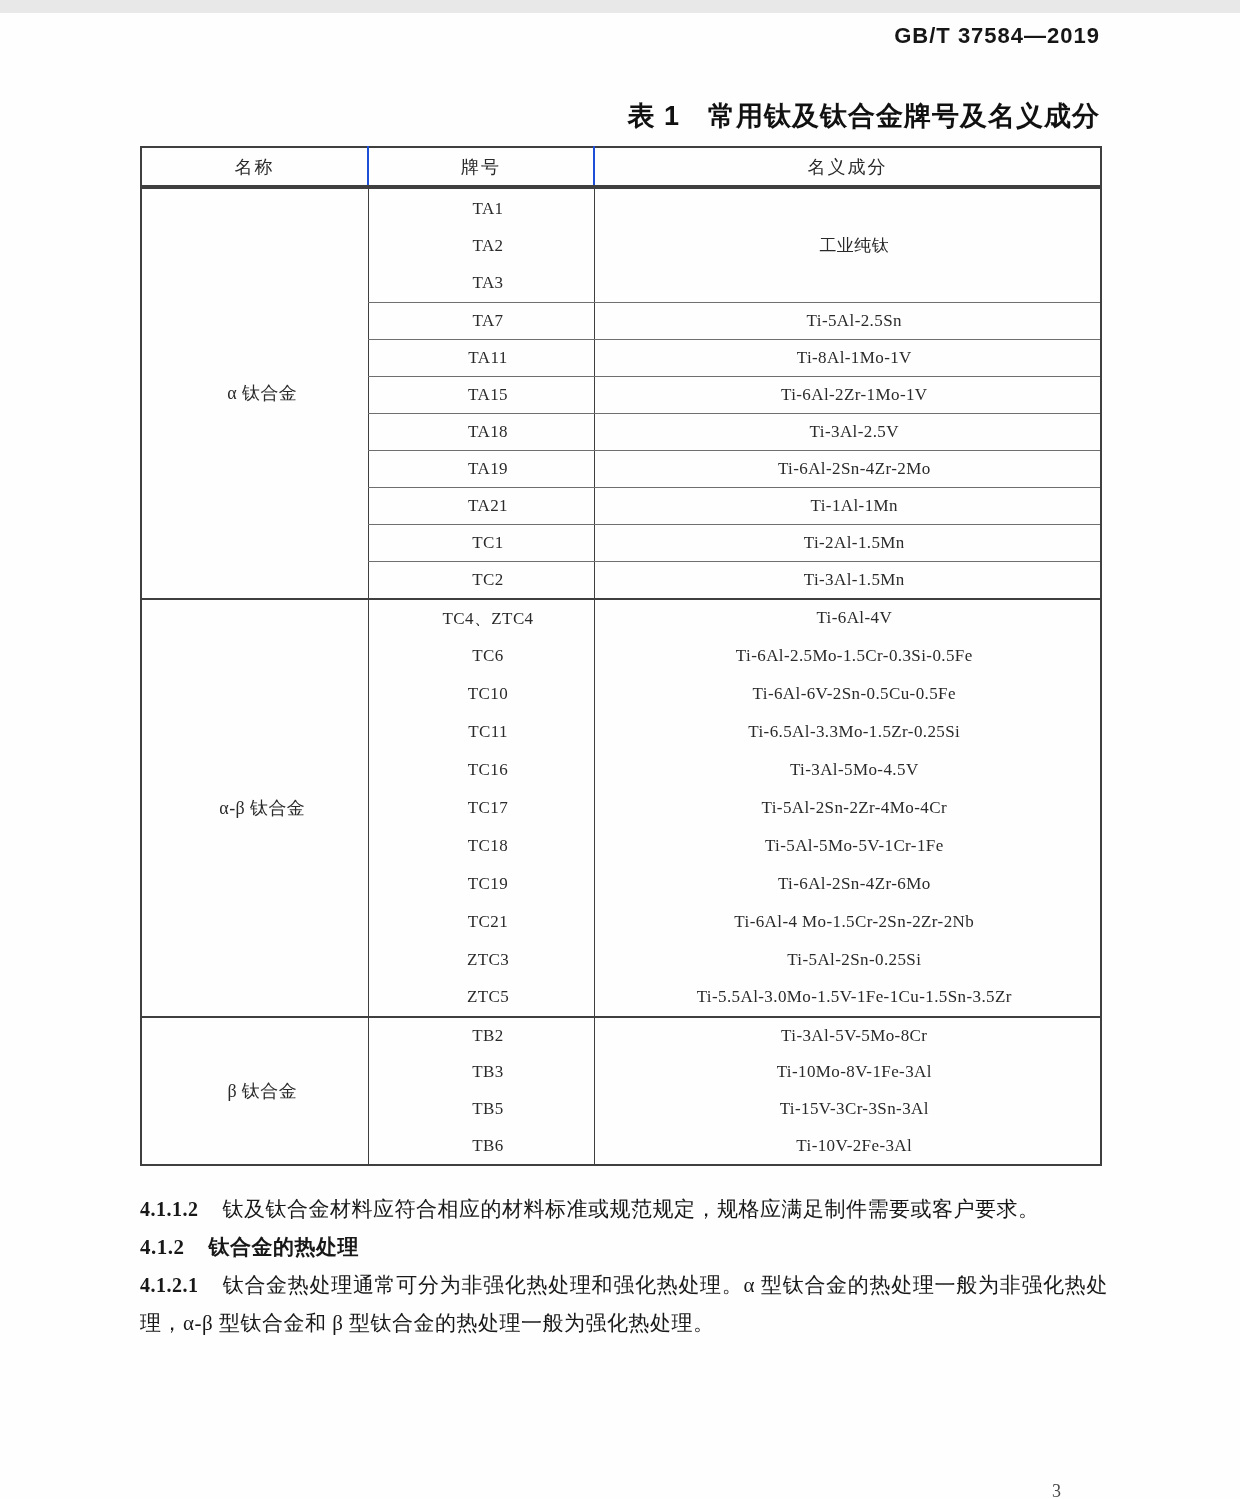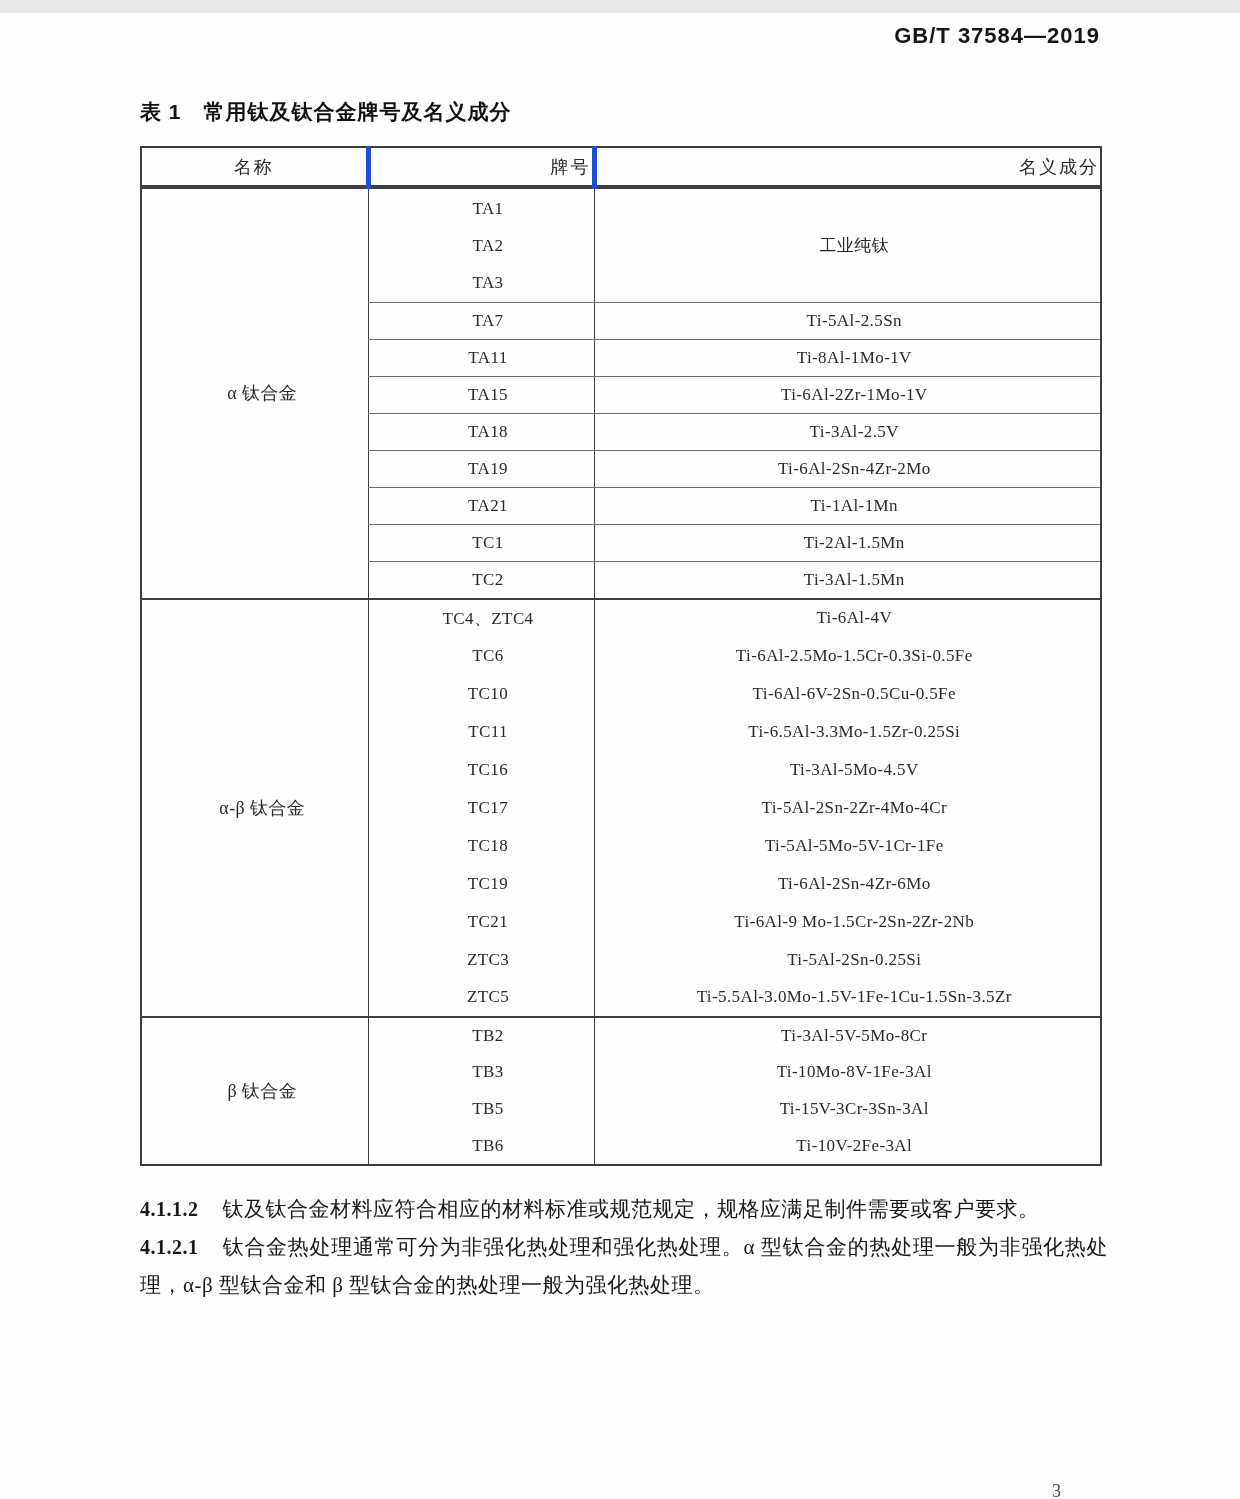--- a/index.html
+++ b/index.html
@@ -26,24 +26,24 @@
     letter-spacing: 1px;
     color: #161616;
   }
 
   
   .table-title {
     position: absolute;
     top: 85px;
     left: 140px;
     width: 960px;
-    text-align: left;
+    text-align: right;
     font-family: "Liberation Sans", "DejaVu Sans", sans-serif;
     font-weight: bold;
-    font-size: 21px;
+    font-size: 27px;
     letter-spacing: 1px;
     color: #111;
   }
 
   
   table.alloy {
     position: absolute;
     top: 133px;
     left: 140px;
     width: 960px;
@@ -61,21 +61,21 @@
 
   table.alloy th {
     height: 40px;
     font-weight: normal;
     font-size: 18px;
     text-align: center;
     vertical-align: middle;
     border-bottom: 4px solid #3f3f3f;
     letter-spacing: 2px;
   }
-  table.alloy th + th { border-left: 5px solid #1d4ed8; text-align: right; }
+  table.alloy th + th { border-left: 2px solid #1d4ed8; }
 
   table.alloy td {
     text-align: center;
     vertical-align: middle;
     height: 37px;
     letter-spacing: 0.4px;
   }
   tbody.g1 td { height: 38px; }
   td.grade-cell, td.comp-cell { border-left: 1px solid #555; padding-left: 15px; }
   td.name-cell { font-size: 18px; letter-spacing: 1px; padding-left: 16px; }
@@ -223,21 +223,21 @@
         <tr>
           <td class="grade-cell">TC18</td>
           <td class="comp-cell">Ti-5Al-5Mo-5V-1Cr-1Fe</td>
         </tr>
         <tr>
           <td class="grade-cell">TC19</td>
           <td class="comp-cell">Ti-6Al-2Sn-4Zr-6Mo</td>
         </tr>
         <tr>
           <td class="grade-cell">TC21</td>
-          <td class="comp-cell">Ti-6Al-9 Mo-1.5Cr-2Sn-2Zr-2Nb</td>
+          <td class="comp-cell">Ti-6Al-4 Mo-1.5Cr-2Sn-2Zr-2Nb</td>
         </tr>
         <tr>
           <td class="grade-cell">ZTC3</td>
           <td class="comp-cell">Ti-5Al-2Sn-0.25Si</td>
         </tr>
         <tr>
           <td class="grade-cell">ZTC5</td>
           <td class="comp-cell">Ti-5.5Al-3.0Mo-1.5V-1Fe-1Cu-1.5Sn-3.5Zr</td>
         </tr>
       </tbody>
@@ -258,20 +258,21 @@
         <tr>
           <td class="grade-cell">TB6</td>
           <td class="comp-cell">Ti-10V-2Fe-3Al</td>
         </tr>
       </tbody>
     </table>
 
   <div class="clauses">
     <p class="clause-p1"><span class="cnum">4.1.1.2</span><span>钛及钛合金材料应符合相应的材料标准或规范规定，规格应满足制件需要或客户要求。</span></p>
 
+    <p class="clause-head"><span class="cnum">4.1.2</span><span>钛合金的热处理</span></p>
 
     <p><span class="cnum">4.1.2.1</span><span>钛合金热处理通常可分为非强化热处理和强化热处理。α 型钛合金的热处理一般为非强化热处理，α-β 型钛合金和 β 型钛合金的热处理一般为强化热处理。</span></p>
 
   </div>
 
   <div class="page-number">3</div>
 
 </div>
 
 </body></html>

